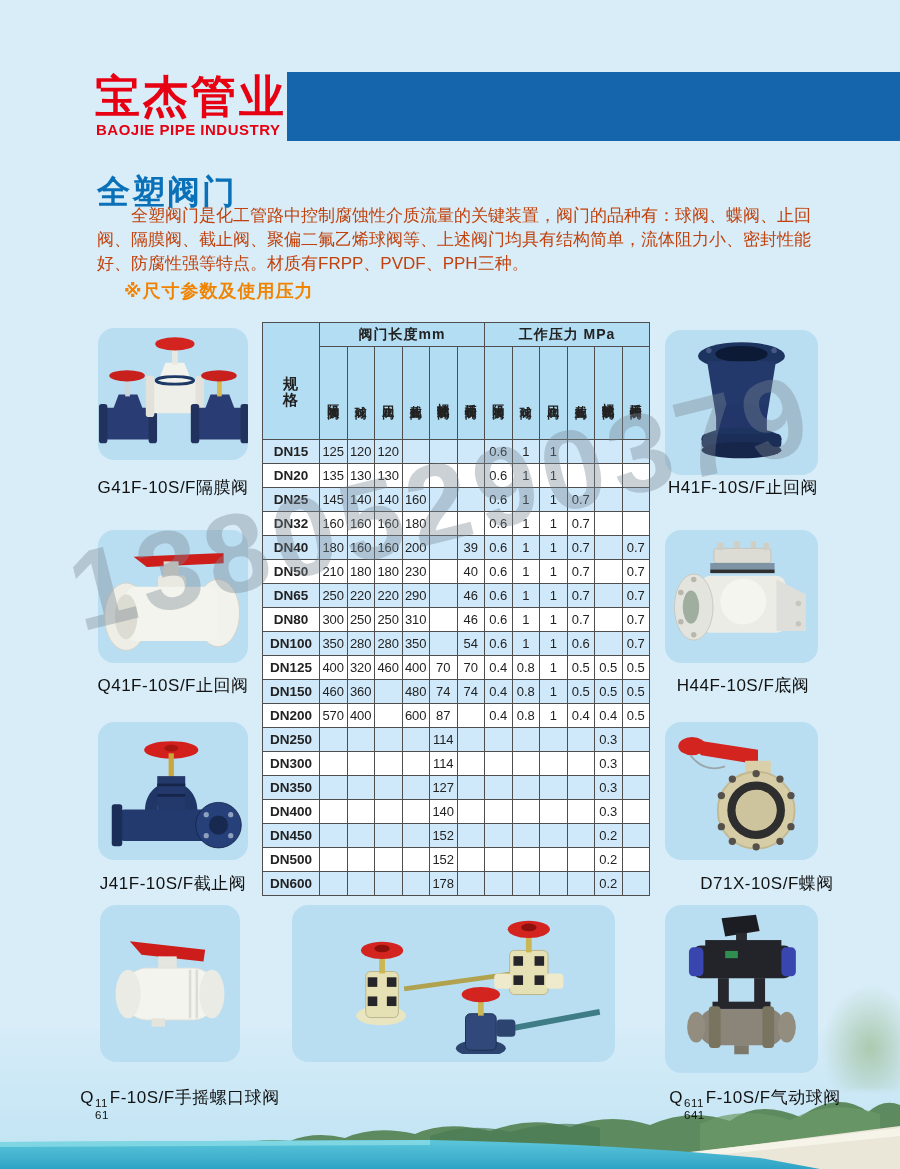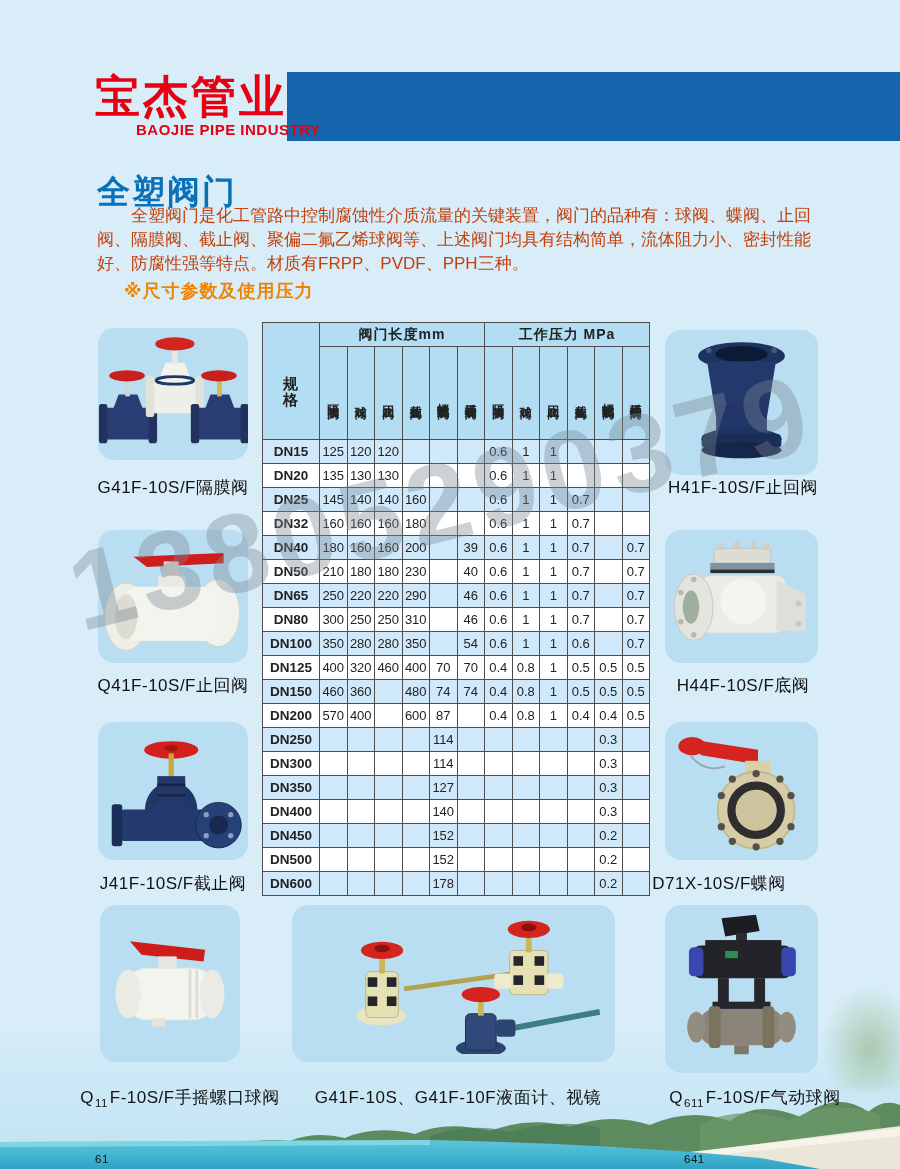--- a/index.html
+++ b/index.html
@@ -1,21 +1,21 @@
 <!DOCTYPE html>
 <html><head>
 <meta charset="utf-8">
 <style>
   html,body{margin:0;padding:0;}
   body{font-family:"Liberation Sans","DejaVu Sans",sans-serif;}
   #page{position:relative;width:900px;height:1169px;background:#d8edf8;overflow:hidden;}
 
   
   #logo-cn{position:absolute;left:95px;top:74px;font-size:45px;font-weight:900;color:#e60012;letter-spacing:3px;line-height:1;}
-  #logo-en{position:absolute;left:96px;top:121px;font-size:15px;font-weight:bold;color:#e60012;letter-spacing:0.5px;margin-left:40px;}
+  #logo-en{position:absolute;left:96px;top:121px;font-size:15px;font-weight:bold;color:#e60012;letter-spacing:0.5px;}
   #header-bar{position:absolute;left:287px;top:72px;width:613px;height:69px;background:#1565ad;}
 
   
   #page-title{position:absolute;left:97px;top:170px;font-size:33px;font-weight:bold;color:#0a71b9;letter-spacing:2px;}
   #intro-text{position:absolute;left:97px;top:204px;width:716px;font-size:17px;line-height:1.42;color:#c2410c;text-indent:2em;}
   #section-subtitle{position:absolute;left:124px;top:279px;font-size:18px;font-weight:bold;color:#f08300;letter-spacing:1px;text-align:center;}
 
   
   #watermark{position:absolute;left:72px;top:530px;width:860px;font-size:112px;font-weight:bold;
     color:rgba(120,134,146,0.38);letter-spacing:7px;white-space:nowrap;
@@ -30,21 +30,21 @@
   #size-table tbody td{height:23px;font-size:13px;background:#ffffff;}
   #size-table tbody tr:nth-child(odd) td{background:#cfe9fa;}
   #size-table tbody td.spec{font-size:13.5px;font-weight:bold;}
   .vert{writing-mode:vertical-rl;text-orientation:upright;font-size:12px;letter-spacing:1px;line-height:1;display:inline-block;}
   .spec-h{font-size:15px;}
   .spec-h .vert{letter-spacing:16px;font-size:15px;}
 
   
   .card{position:absolute;background:#badef1;border-radius:16px;z-index:3;display:flex;align-items:center;justify-content:center;}
   .caption{position:absolute;z-index:7;font-size:17px;color:#121212;text-align:center;letter-spacing:0.5px;}
-  .stack{display:inline-flex;flex-direction:column;vertical-align:-4px;line-height:1;margin:0 1px;gap:44px;}
+  .stack{display:inline-flex;flex-direction:column;vertical-align:-4px;line-height:1;margin:0 1px;}
   .stack i{font-style:normal;font-size:11.5px;line-height:1.05;text-align:left;}
 
   
   #beach{position:absolute;left:0;top:1028px;width:900px;height:141px;z-index:1;}
   #right-tree{position:absolute;left:822px;top:985px;width:80px;height:105px;z-index:2;
     background:radial-gradient(ellipse at 60% 60%, rgba(156,190,150,0.75), rgba(156,190,150,0) 70%);filter:blur(2px);}
 
   svg{display:block;}
 </style>
 </head>
@@ -522,21 +522,21 @@
           <circle cx="134" cy="110" r="4"></circle>
         <circle cx="70" cy="58" r="4"></circle>
           <circle cx="122" cy="58" r="4"></circle>
         <circle cx="70" cy="126" r="4"></circle>
           <circle cx="122" cy="126" r="4"></circle>
       </g>
       <circle cx="96" cy="92" r="27" fill="none" stroke="#2e2e2e" stroke-width="9"></circle>
       <circle cx="96" cy="92" r="22" fill="#cdc49d"></circle>
     </svg>
   </div>
-  <div class="caption" style="left:604px;top:872px;width:230px;">D71X-10S/F蝶阀</div>
+  <div class="caption" style="left:652px;top:872px;width:230px;">D71X-10S/F蝶阀</div>
 
   <div class="card" style="left:100px;top:905px;width:140px;height:157px;">
     <svg width="134" height="126" viewBox="0 0 160 150">
       <polygon points="32,24 122,34 120,48 46,40" fill="#cd1d1b"></polygon>
       <rect x="66" y="42" width="22" height="16" fill="#e6e6e0"></rect>
       <rect x="26" y="56" width="108" height="62" rx="26" fill="#f4f4ef" stroke="#deded6"></rect>
       <ellipse cx="30" cy="87" rx="15" ry="29" fill="#ebebe5"></ellipse>
       <ellipse cx="130" cy="87" rx="15" ry="29" fill="#ebebe5"></ellipse>
       <line x1="104" y1="58" x2="104" y2="116" stroke="#dcdcd4" stroke-width="3"></line>
       <line x1="112" y1="58" x2="112" y2="116" stroke="#dcdcd4" stroke-width="3"></line>
@@ -579,21 +579,20 @@
       </g>
       <g transform="translate(160,82)">
         <ellipse cx="28" cy="58" rx="26" ry="9" fill="#2c4470"></ellipse>
         <rect x="12" y="22" width="32" height="38" rx="5" fill="#31497a" stroke="#1d2e52"></rect>
         <rect x="44" y="28" width="20" height="18" rx="4" fill="#2c4470"></rect>
         <rect x="25" y="0" width="6" height="24" fill="#cbb654"></rect>
         <ellipse cx="28" cy="2" rx="20" ry="8" fill="#d42420"></ellipse>
       </g>
     </svg>
   </div>
-  <div class="caption" style="left:298px;top:1086px;width:320px;">G41F-10S、G41F-10F液面计、视镜</div>
 
   <div class="card" style="left:665px;top:905px;width:153px;height:168px;">
     <svg width="145" height="156" viewBox="0 0 160 168">
       <polygon points="58,6 96,2 100,20 62,26" fill="#1c1d22"></polygon>
       <rect x="74" y="22" width="12" height="10" fill="#2a2b31"></rect>
       <rect x="40" y="30" width="84" height="16" fill="#23242a"></rect>
       <rect x="26" y="36" width="110" height="36" rx="9" fill="#23242a"></rect>
       <rect x="22" y="38" width="16" height="32" rx="5" fill="#3a46b0"></rect>
       <rect x="124" y="38" width="16" height="32" rx="5" fill="#3a46b0"></rect>
       <rect x="62" y="42" width="14" height="8" fill="#2f8f4e"></rect>

